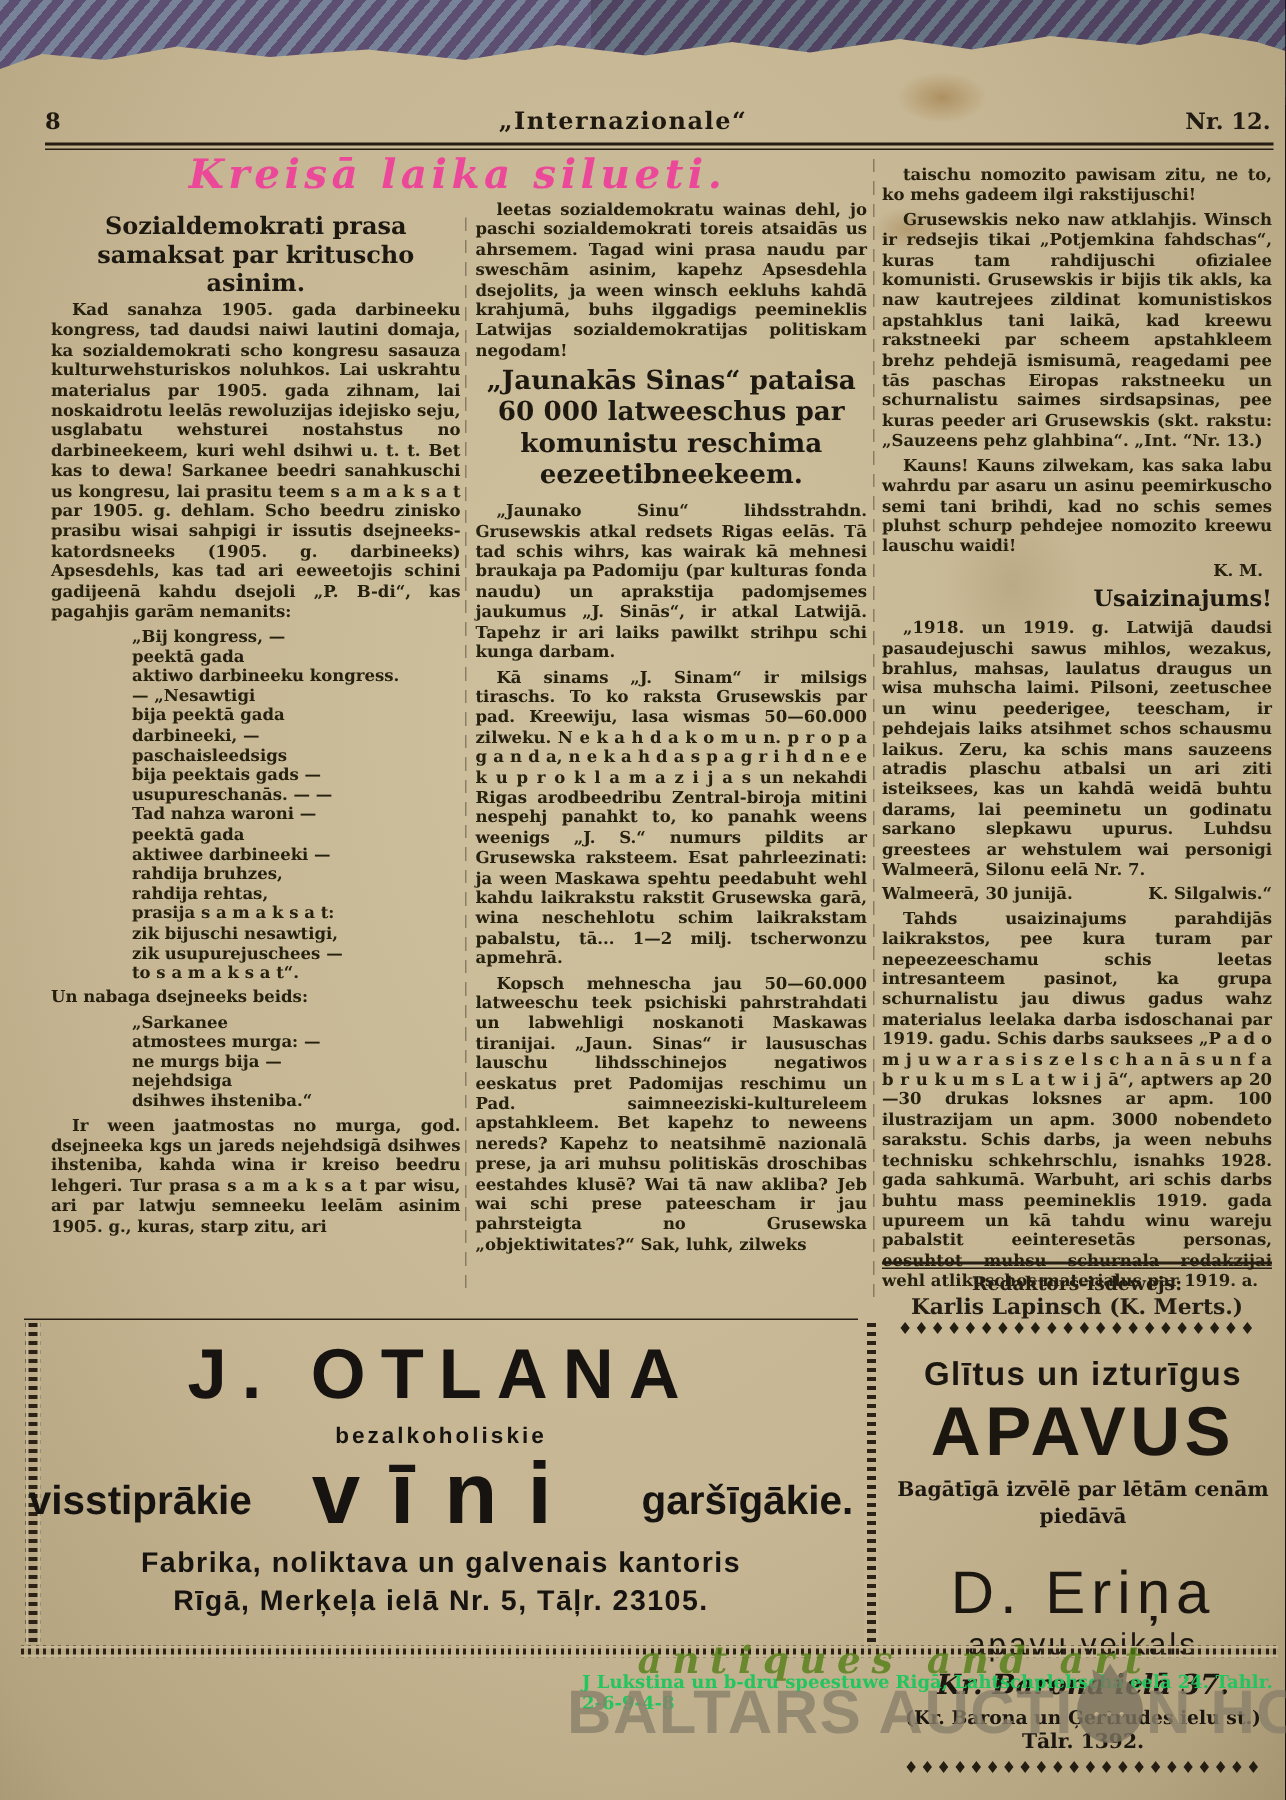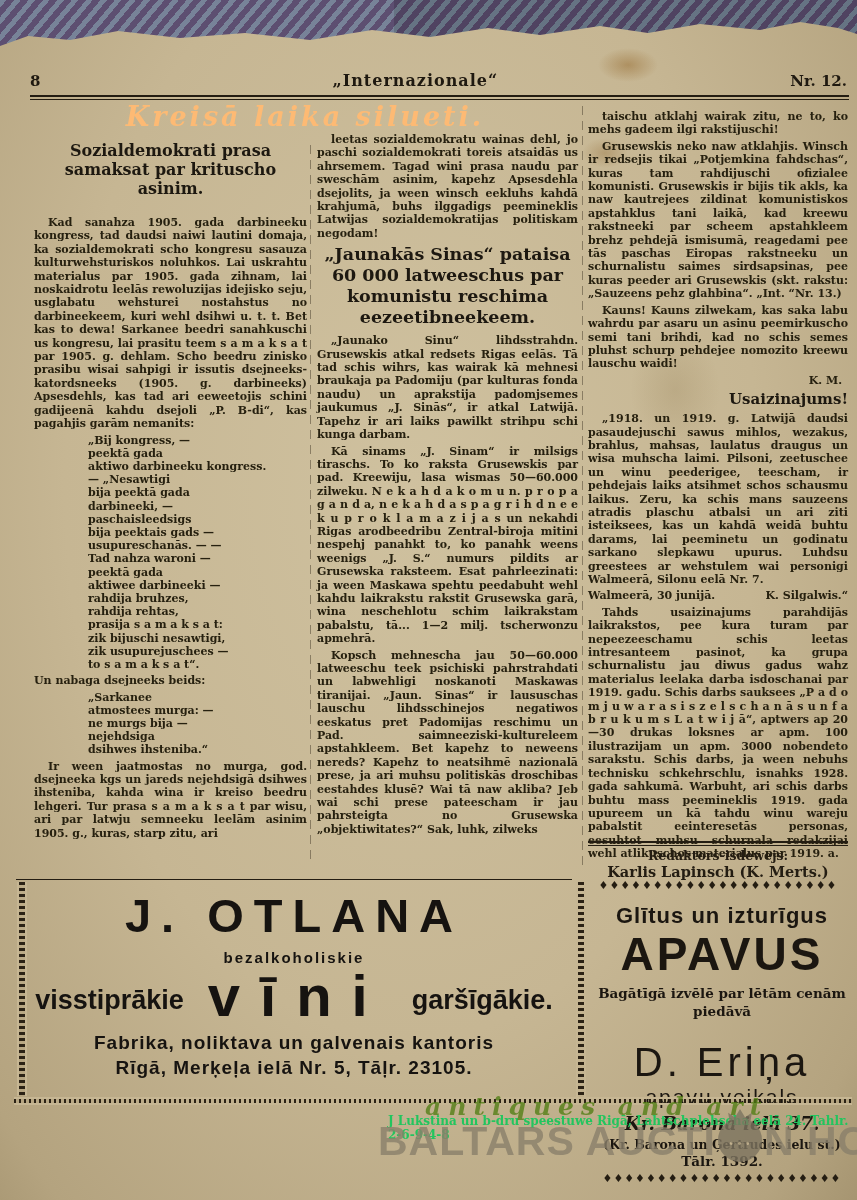--- a/index.html
+++ b/index.html
@@ -23,29 +23,29 @@
   .stain.s3{left:630px;top:330px;width:90px;height:120px;background:radial-gradient(closest-side,rgba(120,95,50,.16),rgba(120,95,50,0));}
   .ink{color:#241d12;}
   
   .hdr{position:absolute;top:71px;left:30px;right:10px;display:flex;justify-content:space-between;
        align-items:flex-end;font-weight:bold;font-size:15px;color:#1f1910;}
   .hdr .mast{font-size:16px;letter-spacing:1px;}
   .hdr-rule{position:absolute;top:95px;left:30px;right:8px;height:2px;
        border-top:2px solid #241d12;border-bottom:1px solid #241d12;}
   
   .headline{position:absolute;top:101px;left:30px;width:550px;text-align:center;
-       font-style:italic;font-weight:bold;font-size:27px;letter-spacing:3px;color:#fdba74;}
+       font-style:italic;font-weight:bold;font-size:27px;letter-spacing:3px;color:#ec4899;}
   
   .col{position:absolute;font-weight:700;font-size:11px;line-height:13.4px;
        text-align:justify;color:#26200f;}
   .col p{margin:0 0 3px;text-indent:14px;}
   .col1{left:34px;top:141px;width:273px;}
   .col2{left:317px;top:133px;width:261px;}
   .col3{left:588px;top:110px;width:260px;}
-  .chead1{font-size:16px;line-height:19px;text-align:center;margin:0 0 18px;color:#1d1810;}
+  .chead1{font-size:16px;line-height:19px;text-align:center;margin:0 0 2px;color:#1d1810;}
   .chead2{font-size:17.5px;line-height:21px;text-align:center;margin:4px 0 6px;color:#1d1810;}
   .chead3{font-size:15px;line-height:18px;text-align:right;margin:3px 0 4px;color:#1d1810;}
   .poem{white-space:pre-line;text-align:left;padding-left:54px;text-indent:0 !important;
         line-height:13.2px;margin-bottom:2px;}
   .nopad{text-indent:0 !important;}
   .sig{text-align:right;padding-right:6px;text-indent:0 !important;}
   .sigrow{display:flex;justify-content:space-between;text-indent:0 !important;margin:0 0 3px;}
   .vline{position:absolute;width:1px;opacity:.45;
         background:repeating-linear-gradient(180deg,#3a3020 0 9px,transparent 9px 15px);}
   .vl1{left:310px;top:145px;height:715px;}
@@ -64,21 +64,21 @@
   .v-orn.mid{left:576px;top:882px;height:215px;}
   .h-orn{position:absolute;left:14px;width:838px;top:1097px;height:8px;
      background:repeating-linear-gradient(90deg,#2b2215 0 2px,transparent 2px 5px);
      box-shadow:inset 0 2px 0 rgba(198,182,147,1), inset 0 -2px 0 rgba(198,182,147,1);}
   
   .ad-otlana{position:absolute;left:16px;top:879px;width:556px;height:216px;
      border-top:1px solid #241d12;text-align:center;color:#161310;
      font-family:"Liberation Sans",sans-serif;}
   .ot-name{font-size:47px;font-weight:bold;letter-spacing:10px;margin-top:8px;}
   .ot-sub{font-size:15px;font-weight:bold;letter-spacing:2px;margin-top:6px;}
-  .ot-row{display:flex;align-items:flex-end;justify-content:center;gap:24px;margin-top:2px;}
+  .ot-row{display:flex;align-items:flex-end;justify-content:center;gap:40px;margin-top:2px;}
   .ot-side{font-size:27px;font-weight:bold;padding-bottom:8px;}
   .ot-vini{font-size:58px;font-weight:bold;letter-spacing:20px;line-height:56px;}
   .ot-l1{font-size:19px;font-weight:bold;margin-top:8px;letter-spacing:1px;}
   .ot-l2{font-size:19px;font-weight:bold;margin-top:3px;letter-spacing:1px;}
   
   .ad-apavus{position:absolute;left:594px;top:903px;width:256px;text-align:center;color:#1b1610;}
   .ap-line1{font-family:"Liberation Sans",sans-serif;font-weight:bold;font-size:22px;letter-spacing:1px;}
   .ap-title{font-family:"Liberation Sans",sans-serif;font-weight:bold;font-size:46px;
             letter-spacing:3px;line-height:46px;margin-top:2px;}
   .ap-l2{font-weight:bold;font-size:13.5px;margin-top:8px;}
@@ -155,21 +155,21 @@
 
 <div class="col col2">
   <p>leetas sozialdemokratu wainas dehl, jo paschi sozialdemokrati toreis atsaidās us ahrsemem. Tagad wini prasa naudu par sweschām asinim, kapehz Apsesdehla dsejolits, ja ween winsch eekluhs kahdā krahjumā, buhs ilggadigs peemineklis Latwijas sozialdemokratijas politiskam negodam!</p>
   <div class="chead2">„Jaunakās Sinas“ pataisa 60 000 latweeschus par komunistu reschima eezeetibneekeem.</div>
   <p>„Jaunako Sinu“ lihdsstrahdn. Grusewskis atkal redsets Rigas eelās. Tā tad schis wihrs, kas wairak kā mehnesi braukaja pa Padomiju (par kulturas fonda naudu) un aprakstija padomjsemes jaukumus „J. Sinās“, ir atkal Latwijā. Tapehz ir ari laiks pawilkt strihpu schi kunga darbam.</p>
   <p>Kā sinams „J. Sinam“ ir milsigs tiraschs. To ko raksta Grusewskis par pad. Kreewiju, lasa wismas 50—60.000 zilweku. N e k a h d a  k o m u n.  p r o p a g a n d a,  n e k a h d a s  p a g r i h d n e e k u  p r o k l a m a z i j a s  un nekahdi Rigas arodbeedribu Zentral-biroja mitini nespehj panahkt to, ko panahk weens weenigs „J. S.“ numurs pildits ar Grusewska raksteem. Esat pahrleezinati: ja ween Maskawa spehtu peedabuht wehl kahdu laikrakstu rakstit Grusewska garā, wina neschehlotu schim laikrakstam pabalstu, tā... 1—2 milj. tscherwonzu apmehrā.</p>
   <p>Kopsch mehnescha jau 50—60.000 latweeschu teek psichiski pahrstrahdati un labwehligi noskanoti Maskawas tiranijai. „Jaun. Sinas“ ir laususchas lauschu lihdsschinejos negatiwos eeskatus pret Padomijas reschimu un Pad. saimneeziski-kultureleem apstahkleem. Bet kapehz to neweens nereds? Kapehz to neatsihmē nazionalā prese, ja ari muhsu politiskās droschibas eestahdes klusē? Wai tā naw akliba? Jeb wai schi prese pateescham ir jau pahrsteigta no Grusewska „objektiwitates?“ Sak, luhk, zilweks</p>
 </div>
 
 <div class="col col3">
-  <p>taischu atklahj wairak zitu, ne to, ko mehs gadeem ilgi rakstijuschi!</p>
+  <p>taischu nomozito pawisam zitu, ne to, ko mehs gadeem ilgi rakstijuschi!</p>
   <p>Grusewskis neko naw atklahjis. Winsch ir redsejis tikai „Potjemkina fahdschas“, kuras tam rahdijuschi ofizialee komunisti. Grusewskis ir bijis tik akls, ka naw kautrejees zildinat komunistiskos apstahklus tani laikā, kad kreewu rakstneeki par scheem apstahkleem brehz pehdejā ismisumā, reagedami pee tās paschas Eiropas rakstneeku un schurnalistu saimes sirdsapsinas, pee kuras peeder ari Grusewskis (skt. rakstu: „Sauzeens pehz glahbina“. „Int. “Nr. 13.)</p>
   <p>Kauns! Kauns zilwekam, kas saka labu wahrdu par asaru un asinu peemirkuscho semi tani brihdi, kad no schis semes pluhst schurp pehdejee nomozito kreewu lauschu waidi!</p>
   <p class="sig">K. M.</p>
   <div class="chead3">Usaizinajums!</div>
   <p>„1918. un 1919. g. Latwijā daudsi pasaudejuschi sawus mihlos, wezakus, brahlus, mahsas, laulatus draugus un wisa muhscha laimi. Pilsoni, zeetuschee un winu peederigee, teescham, ir pehdejais laiks atsihmet schos schausmu laikus. Zeru, ka schis mans sauzeens atradis plaschu atbalsi un ari ziti isteiksees, kas un kahdā weidā buhtu darams, lai peeminetu un godinatu sarkano slepkawu upurus. Luhdsu greestees ar wehstulem wai personigi Walmeerā, Silonu eelā Nr. 7.</p>
   <div class="sigrow">
     <span>Walmeerā, 30 junijā.</span>
     <span>K. Silgalwis.“</span>
   </div>
   <p>Tahds usaizinajums parahdijās laikrakstos, pee kura turam par nepeezeeschamu schis leetas intresanteem pasinot, ka grupa schurnalistu jau diwus gadus wahz materialus leelaka darba isdoschanai par 1919. gadu. Schis darbs sauksees „P a d o m j u  w a r a s  i s z e l s c h a n ā s  u n  f a b r u k u m s  L a t w i j ā“, aptwers ap 20—30 drukas loksnes ar apm. 100 ilustrazijam un apm. 3000 nobendeto sarakstu. Schis darbs, ja ween nebuhs technisku schkehrschlu, isnahks 1928. gada sahkumā. Warbuht, ari schis darbs buhtu mass peemineklis 1919. gada upureem un kā tahdu winu wareju pabalstit eeinteresetās personas, eesuhtot muhsu schurnala redakzijai wehl atlikuschos materialus par 1919. a.</p>

